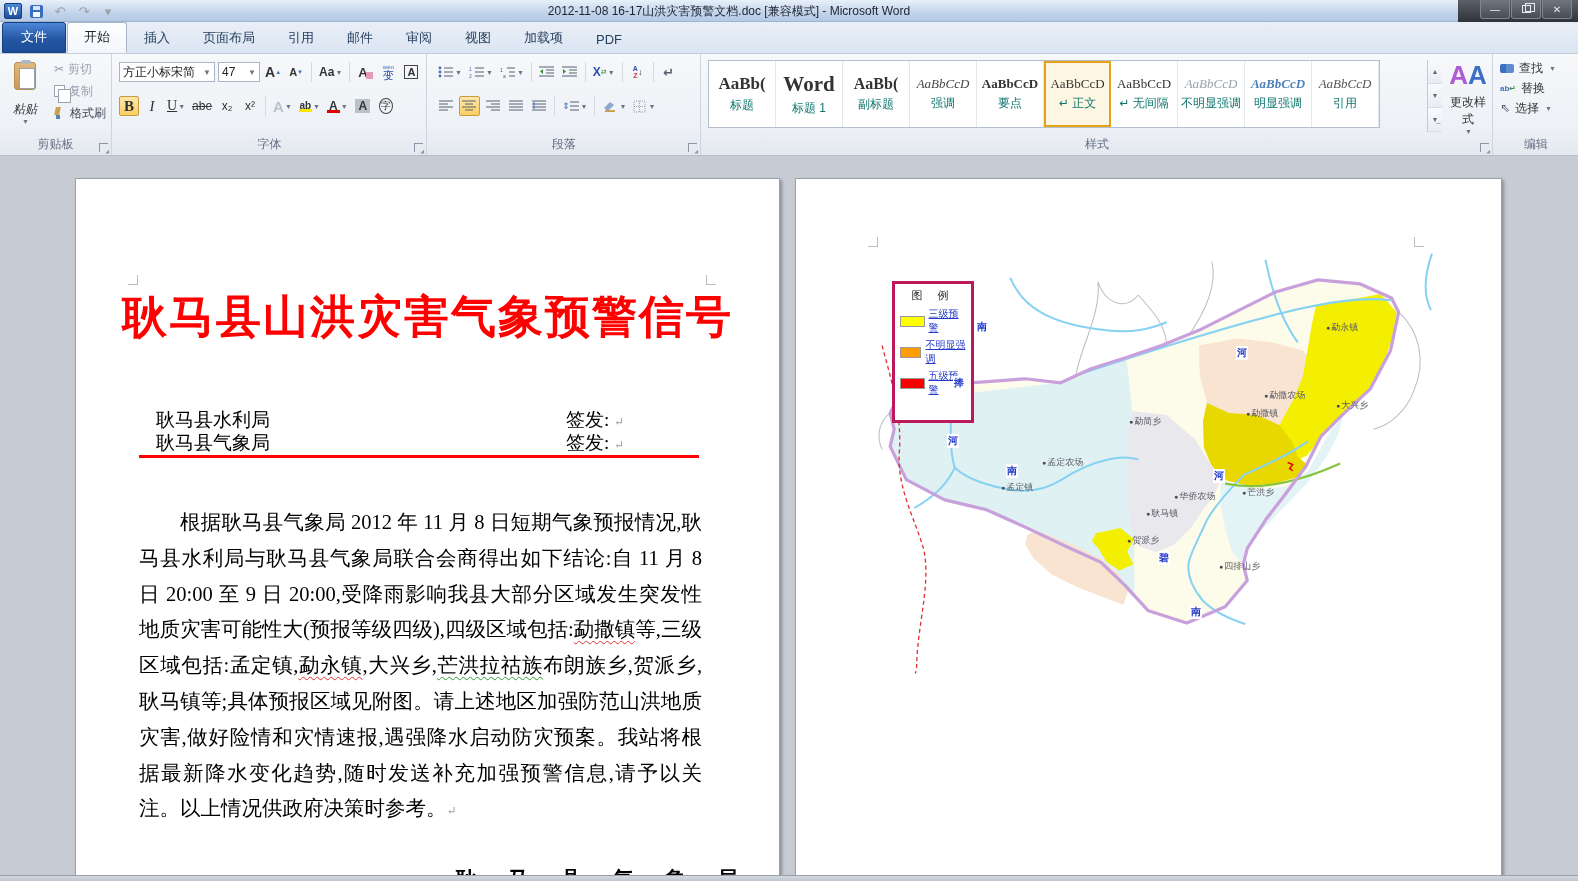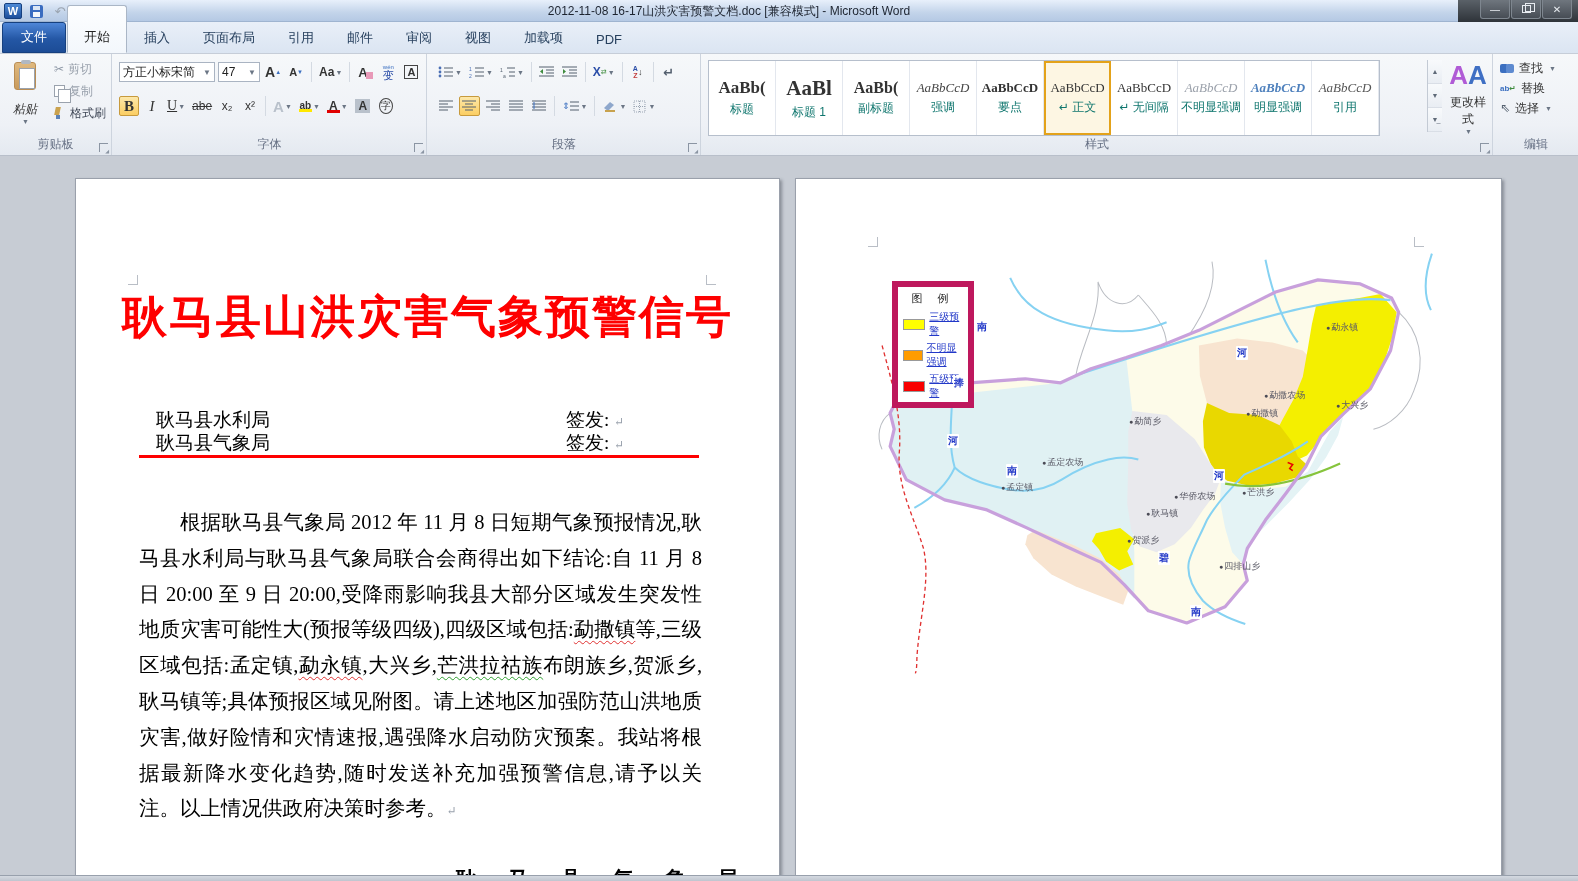--- a/index.html
+++ b/index.html
@@ -26,21 +26,21 @@
   .win-controls { position:absolute; right:6px; top:0; display:flex; }
   .win-btn { width:30px; height:19px; border:1px solid #7e868f; border-top:none; margin-left:1px;
     background:linear-gradient(#6f767e,#474d55); color:#e8ecf1; font-size:10px;
     display:flex; align-items:center; justify-content:center; border-radius:0 0 3px 3px; }
   .restore-glyph { width:9px; height:8px; border:1px solid #e8ecf1; position:relative; background:transparent; }
   .restore-glyph::before { content:""; position:absolute; left:2px; top:-3px; width:8px; height:7px; border:1px solid #e8ecf1; }
 
   
   #tabs { position:absolute; left:0; top:22px; width:100%; height:32px;
     background:linear-gradient(#e9eff8,#dbe5f2); border-bottom:1px solid #c6cdd8; display:flex; align-items:flex-end; padding-left:2px;text-align:center; }
-  .tab { padding:22px 16px 6px; font-size:13px; color:#27405e; margin-right:1px; border-radius:3px 3px 0 0; }
+  .tab { padding:5px 16px 6px; font-size:13px; color:#27405e; margin-right:1px; border-radius:3px 3px 0 0; }
   .tab.file { background:linear-gradient(#4e86d8,#2457a5 55%,#1c4c96); color:#fff; border:1px solid #16407f; padding:5px 18px 6px; }
   .tab.active { background:linear-gradient(#fdfeff,#f3f7fc); border:1px solid #aab6c6; border-bottom:1px solid #f3f7fc; color:#222; }
 
   
   #ribbon { position:absolute; left:0; top:54px; width:100%; height:102px;
     background:linear-gradient(#f6f8fa,#eef1f6 70%,#e4e9f0); border-bottom:1px solid #b8bfca; }
   .rgroup { position:absolute; top:0; height:101px; border-right:1px solid #cdd4de; }
   .rgroup .glabel { position:absolute; bottom:2px; left:0; right:0; text-align:center; color:#667084; font-size:12px; }
   .launcher { position:absolute; right:3px; bottom:3px; width:9px; height:9px; border-left:1px solid #8b95a3; border-top:1px solid #8b95a3; }
   .launcher::after { content:"◢"; position:absolute; right:-1px; bottom:-2px; font-size:5px; color:#8b95a3; }
@@ -59,21 +59,21 @@
   .fontrow { position:absolute; display:flex; align-items:center; gap:3px; }
   .combo { background:#fff; border:1px solid #aab4c2; height:20px; display:flex; align-items:center; padding:0 3px; font-size:12px; color:#222; }
   .combo .arr { margin-left:auto; color:#6b7685; font-size:8px; padding-left:4px; }
   .fbtn { min-width:20px; height:20px; display:flex; align-items:center; justify-content:center; border-radius:2px; color:#333; padding:0 2px; }
   .fbtn.sel { background:linear-gradient(#fde8a9,#fbce63); border:1px solid #c79a3d; }
   .fbtn.dis { color:#aab2bd; }
   .mini-arr { font-size:7px; color:#6b7685; margin-left:1px; }
   .vsep { width:1px; height:20px; background:#d4dae2; margin:0 2px; }
   .underbar { display:inline-block; width:13px; height:3px; margin-top:-2px; }
   .stack { display:flex; flex-direction:column; align-items:center; line-height:1; }
-  .gallery { position:absolute; left:6px; top:6px; display:flex; background:#fff; border:1px solid #b6bfcc; height:76px;justify-content:space-between; }
+  .gallery { position:absolute; left:6px; top:6px; display:flex; background:#fff; border:1px solid #b6bfcc; height:68px;justify-content:space-between; }
   .style-card { width:67px; border-right:1px solid #e3e7ee; display:flex; flex-direction:column; align-items:center; justify-content:center; gap:3px; padding:2px; }
   .style-card .prev { font-family:"Liberation Serif","DejaVu Serif",serif; white-space:nowrap; font-size:14px; }
   .style-card .lbl { font-size:12px; color:#0f766e; white-space:nowrap; }
   .style-card.selected { border:2px solid #e3a21a; background:#fdf6e3; }
   .gal-scroll { width:15px; display:flex; flex-direction:column; border-left:1px solid #c3cad4; }
   .gal-scroll div { flex:1; display:flex; align-items:center; justify-content:center; font-size:7px; color:#5f6a78; border-bottom:1px solid #d9dee6; background:linear-gradient(#f8fafc,#e9edf3); }
   .aa-big { font-size:26px; font-weight:bold; line-height:1; }
   .aa-big .a1 { color:#b05bd6; } .aa-big .a2 { color:#3f6fc4; }
   .edit-row { display:flex; align-items:center; gap:5px; height:20px; padding:2px 6px; font-size:12px; color:#333; }
   .binoc { width:14px; height:9px; position:relative; }
@@ -107,21 +107,21 @@
   .footer-line { position:absolute; left:380px; white-space:nowrap; font-family:"Liberation Serif","DejaVu Serif",serif;
     font-weight:bold; font-size:21px; letter-spacing:13px; color:#000; }
 
   
   #map-wrap { position:absolute; left:78px; top:70px; width:565px; height:425px; }
   #map-svg { position:absolute; left:0; top:0; }
   .town-label { position:absolute; font-size:9px; color:#5a5a66; white-space:nowrap; transform:translate(0,-50%); }
   .town-label i { font-style:normal; color:#4a4a55; font-size:7px; margin-right:1px; }
   .river-label { position:absolute; font-size:10px; font-weight:bold; color:#2238c8; background:#fff; padding:0 1px;
     transform:translate(-50%,-50%); border-radius:1px; }
-  #legend { position:absolute; left:18px; top:32px; width:82px; background:#fff; border:6px solid #be185d; box-shadow:0 0 0 2px #fff inset; padding:4px 5px 2px; }
+  #legend { position:absolute; left:18px; top:32px; width:82px; background:#fff; border:3px solid #be185d; box-shadow:0 0 0 2px #fff inset; padding:4px 5px 23px; }
   #legend .ltitle { text-align:center; font-size:11px; color:#222; letter-spacing:6px; margin-bottom:4px; }
   .lrow { display:flex; align-items:center; gap:4px; margin-top:3px; }
   .lswatch { width:26px; height:11px; border:1px solid #999; }
   .lrow span { font-size:10px; color:#2238c8; text-decoration:underline; }
 
   #status-strip { position:absolute; left:0; bottom:0; width:100%; height:6px; background:linear-gradient(#d4d9e0,#bfc5cf); border-top:1px solid #98a0ac; }
 </style>
 </head>
 <body>
 
@@ -447,21 +447,21 @@
       <div class="launcher"></div>
     </div>
 
     <div class="rgroup" style="left:702px;width:791px;">
       <div class="gallery" id="style-gallery">
           <div class="style-card">
             <div class="prev" style="font-weight: bold; font-size: 17px;">AaBb(</div>
             <div class="lbl">标题</div>
           </div>
           <div class="style-card">
-            <div class="prev" style="font-weight: bold; font-size: 21px;">AaBl</div>
+            <div class="prev" style="font-weight: bold; font-size: 21px;">Word</div>
             <div class="lbl">标题 1</div>
           </div>
           <div class="style-card">
             <div class="prev" style="font-weight: bold; font-size: 16px;">AaBb(</div>
             <div class="lbl">副标题</div>
           </div>
           <div class="style-card">
             <div class="prev" style="font-style: italic; font-size: 13px; color: rgb(68, 68, 68);">AaBbCcD</div>
             <div class="lbl">强调</div>
           </div>

